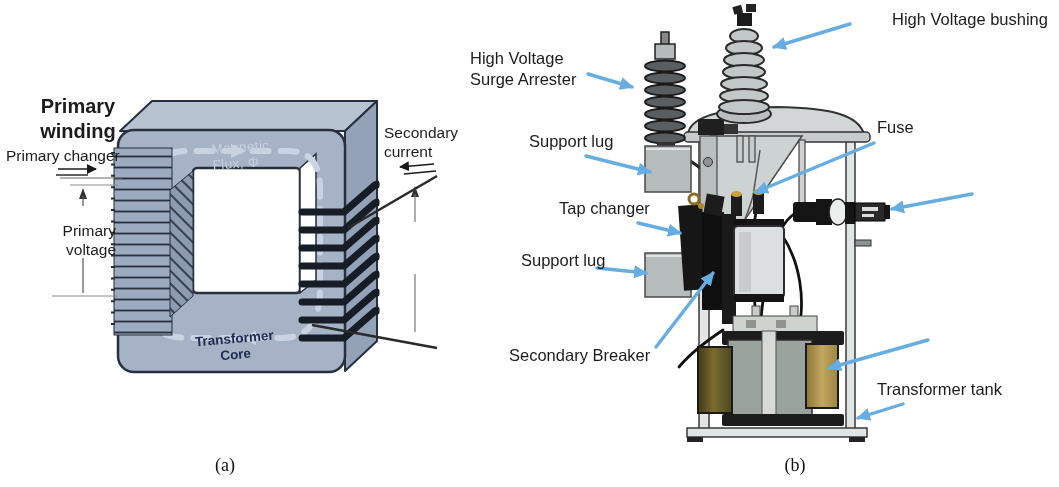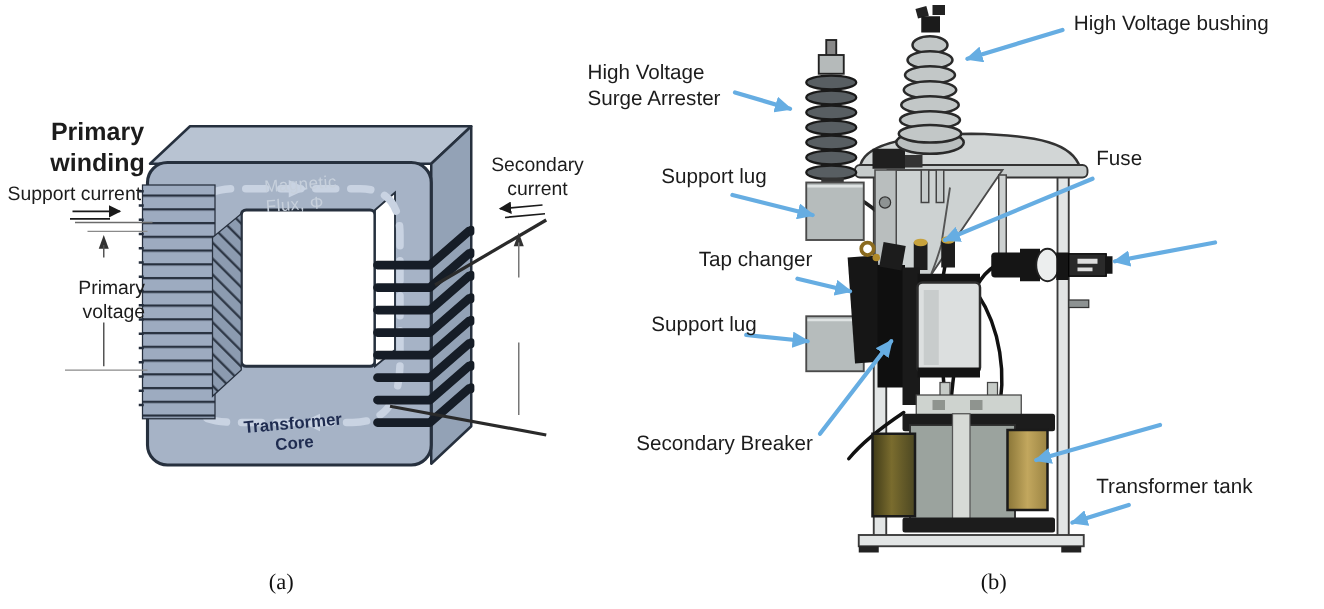--- a/index.html
+++ b/index.html
@@ -5,21 +5,21 @@
   :root{
     --callout-arrow:#66ade2;
     --flux-label:#c7d0dc;
     --core-label:#1f2c50;
   }
   html,body{margin:0;padding:0;background:#ffffff;}
   .stage{position:relative;width:1059px;height:487px;background:#ffffff;overflow:hidden;
          font-family:"Liberation Sans",sans-serif;}
   svg{position:absolute;left:0;top:0;}
   .lbl{position:absolute;font-size:16.5px;color:#1c1c1c;line-height:1.25;white-space:nowrap;}
-  .la{font-size:15.5px;text-align:center;}
+  .la{font-size:15.5px;}
   .wrap{white-space:normal;}
   .b{font-weight:bold;font-size:20px;}
   .ctr{text-align:center;}
   .flux-label{color:var(--flux-label,#c7d0dc);font-size:13.5px;line-height:1.15;
               transform:rotate(-4deg);letter-spacing:.4px;}
   .core-label{color:var(--core-label,#1f2c50);font-size:13.5px;font-weight:bold;
               transform:rotate(-5deg);line-height:1.2;}
   .cap{position:absolute;font-family:"Liberation Serif",serif;font-size:18px;color:#111;}
   .callout{stroke:var(--callout-arrow,#66ade2);}
   .callout-head{fill:var(--callout-arrow,#66ade2);}
@@ -236,28 +236,28 @@
         <line class="callout" x1="638" y1="223" x2="680" y2="233" marker-end="url(#mblue)"></line>
         <line class="callout" x1="597" y1="268" x2="646" y2="273" marker-end="url(#mblue)"></line>
         <line class="callout" x1="656" y1="347" x2="713" y2="273" marker-end="url(#mblue)"></line>
         <line class="callout" x1="928" y1="340" x2="829" y2="368" marker-end="url(#mblue)"></line>
         <line class="callout" x1="903" y1="404" x2="858" y2="418" marker-end="url(#mblue)"></line>
       </g>
     </g>
   </svg>
 
   <div class="lbl la b ctr wrap" style="left:22px;top:94px;width:112px;">Primary winding</div>
-  <div class="lbl la" style="left:6px;top:146px;">Support current</div>
+  <div class="lbl la" style="left:6px;top:146px;">Primary changer</div>
   <div class="lbl la ctr wrap" style="left:28px;top:221px;width:88px;text-align:right;">Primary voltage</div>
   <div class="lbl flux-label wrap" style="left:212px;top:139px;width:78px;">Magnetic Flux, Φ</div>
   <div class="lbl core-label ctr wrap" style="left:185px;top:331px;width:100px;">Transformer Core</div>
   <div class="lbl la wrap" style="left:384px;top:123px;width:92px;">Secondary current</div>
   <div class="cap" style="left:205px;top:455px;width:40px;text-align:center;">(a)</div>
 
-  <div class="lbl" style="left:859px;top:9px;">High Voltage bushing</div>
+  <div class="lbl" style="left:892px;top:9px;">High Voltage bushing</div>
   <div class="lbl wrap" style="left:470px;top:48px;width:140px;">High Voltage Surge Arrester</div>
   <div class="lbl" style="left:529px;top:131px;">Support lug</div>
   <div class="lbl" style="left:877px;top:117px;">Fuse</div>
   <div class="lbl" style="left:559px;top:198px;">Tap changer</div>
   <div class="lbl" style="left:521px;top:250px;">Support lug</div>
   <div class="lbl" style="left:509px;top:345px;">Secondary Breaker</div>
   <div class="lbl" style="left:877px;top:379px;">Transformer tank</div>
   <div class="cap" style="left:775px;top:455px;width:40px;text-align:center;">(b)</div>
 
 </div>

